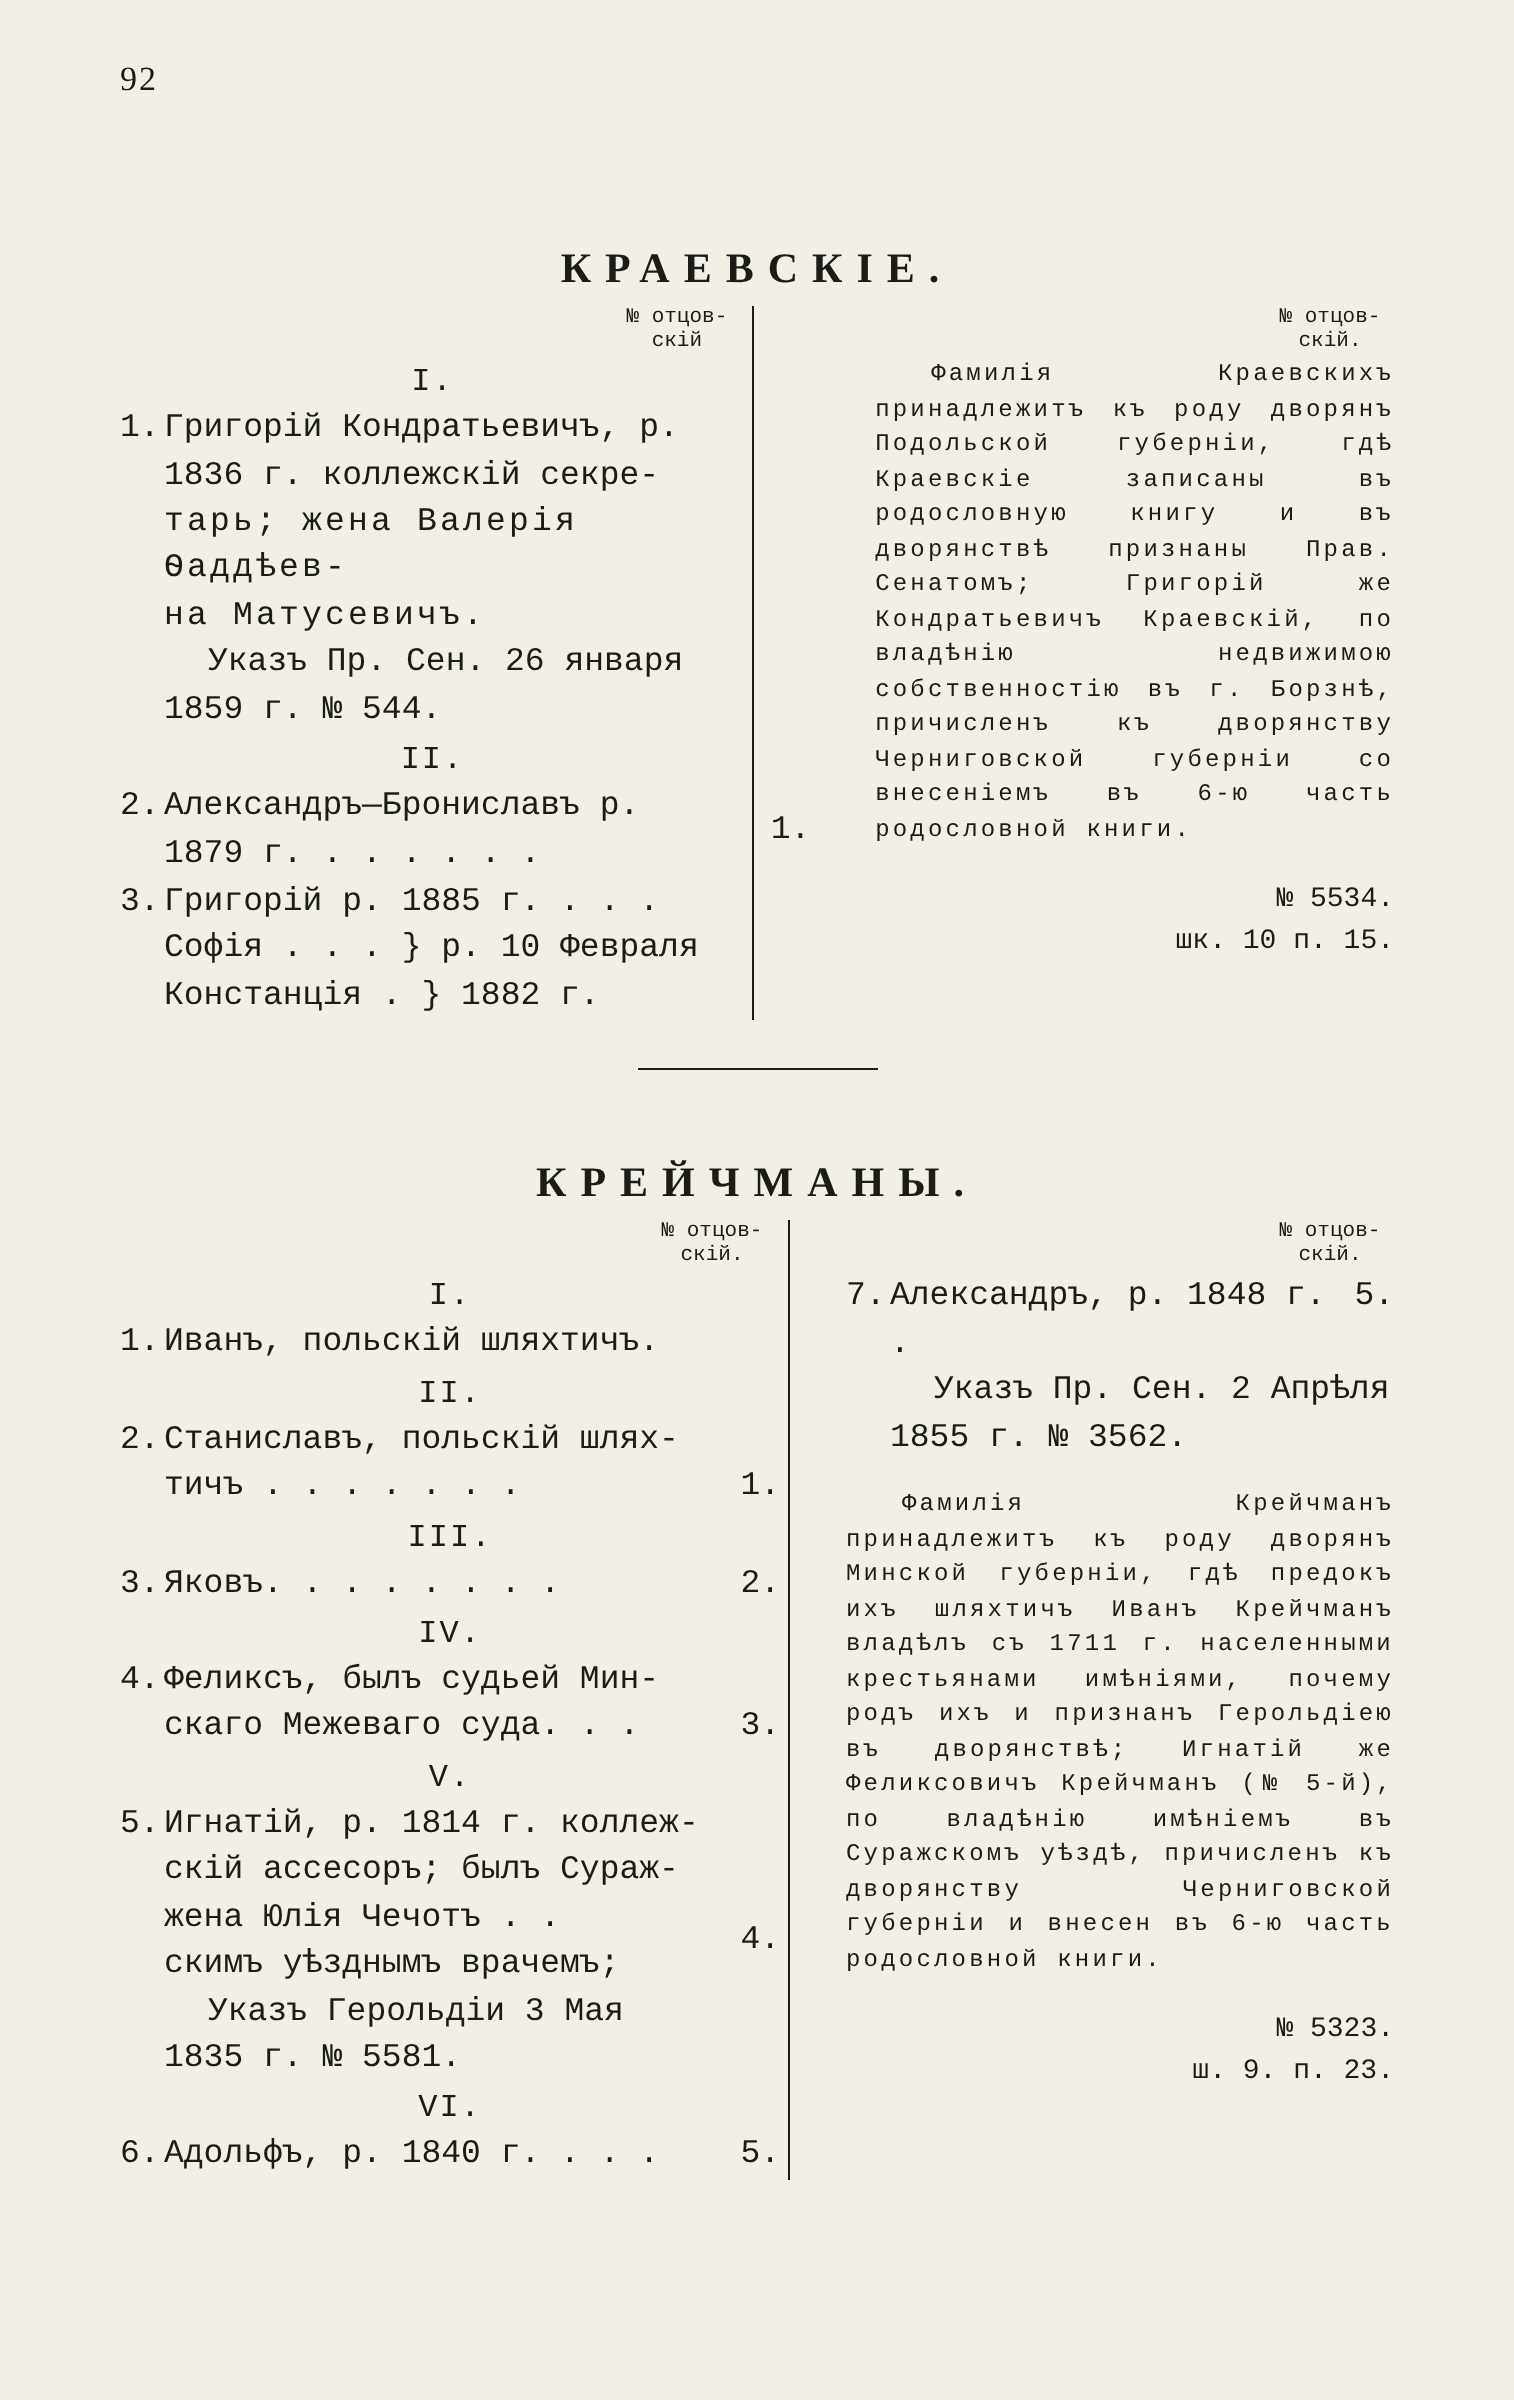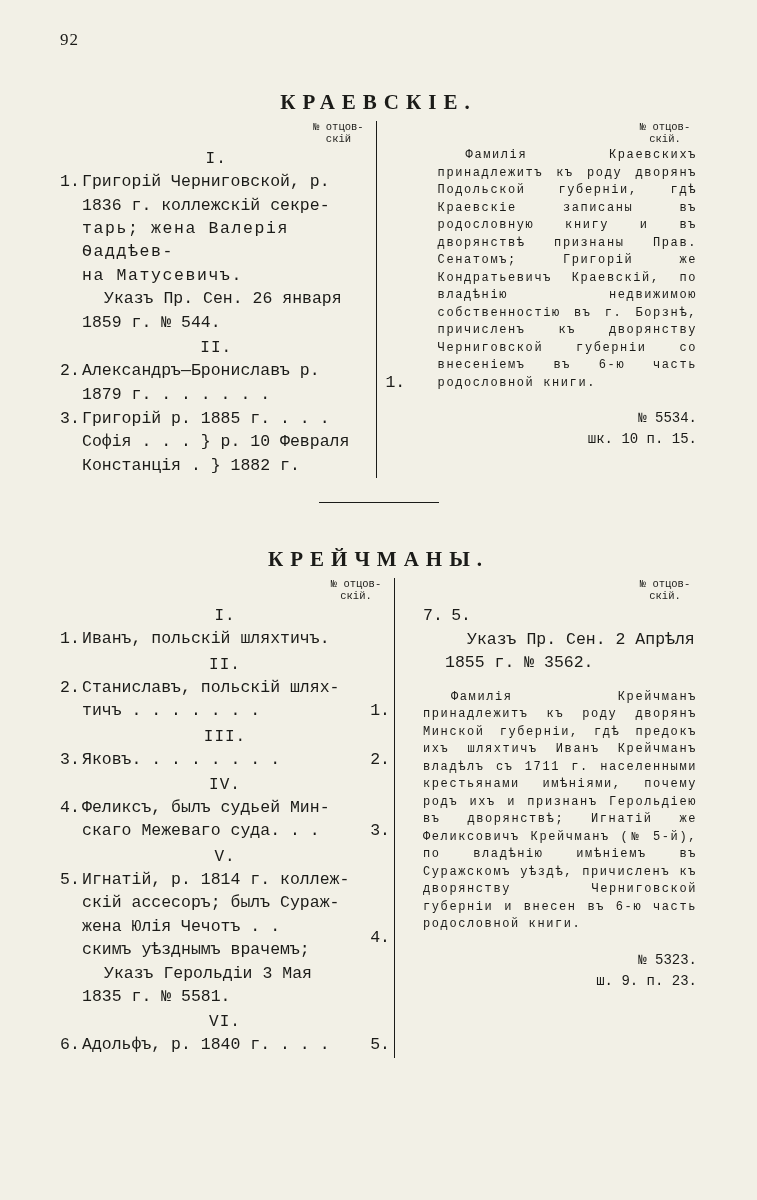--- a/index.html
+++ b/index.html
@@ -29,21 +29,21 @@
     font-family: "Liberation Serif", serif;
   }
   .section {
     position: relative;
   }
   .section-title {
     text-align: center;
     font-size: 21px;
     letter-spacing: 7px;
     font-weight: bold;
-    margin-top: 40px;
+    margin-top: 72px;
     margin-bottom: 6px;
   }
   .section-title-2 {
     margin-top: 44px;
   }
   .columns {
     display: flex;
     align-items: flex-start;
     position: relative;
     font-family: Liberation Mono, monospace;
@@ -169,21 +169,21 @@
           <div class="colhead">
             <div>№ отцов-</div>
             <div>скій</div>
           </div>
         </div>
 
         <div class="roman">I.</div>
         <div class="entry">
           <div class="num">1.</div>
           <div class="body">
-            <div>Григорій Черниговской, р.</div>
+            <div>Григорій Кондратьевичъ, р.</div>
             <div>1836 г. коллежскій секре-</div>
             <div class="spaced">тарь; жена Валерія Ѳаддѣев-</div>
             <div class="spaced">на Матусевичъ.</div>
             <div class="indent">Указъ Пр. Сен. 26 января</div>
             <div>1859 г. № 544.</div>
           </div>
         </div>
 
         <div class="roman">II.</div>
         <div class="entry">
@@ -312,20 +312,23 @@
       <div class="col-right">
         <div class="right-colhead-wrap">
           <div class="colhead">
             <div>№ отцов-</div>
             <div>скій.</div>
           </div>
         </div>
 
         <div class="right-entry">
           <div class="num">7.</div>
+          <div class="body">
+            <div>Александръ, р. 1848 г. .</div>
+          </div>
           <div class="refnum">5.</div>
         </div>
         <div style="font-size:16.5px; line-height:1.42; padding-left:22px;">
           <div class="indent">Указъ Пр. Сен. 2 Апрѣля</div>
           <div>1855 г. № 3562.</div>
         </div>
 
         <p class="para spaced" style="margin-top:14px;">Фамилія Крейчманъ принадлежитъ къ роду дворянъ Минской губерніи, гдѣ предокъ ихъ шляхтичъ Иванъ Крейчманъ владѣлъ съ 1711 г. населенными крестьянами имѣніями, почему родъ ихъ и признанъ Герольдіею въ дворянствѣ; Игнатій же Феликсовичъ Крейчманъ (№ 5-й), по владѣнію имѣніемъ въ Суражскомъ уѣздѣ, причисленъ къ дворянству Черниговской губерніи и внесен въ 6-ю часть родословной книги.</p>
 
         <div class="signature">

